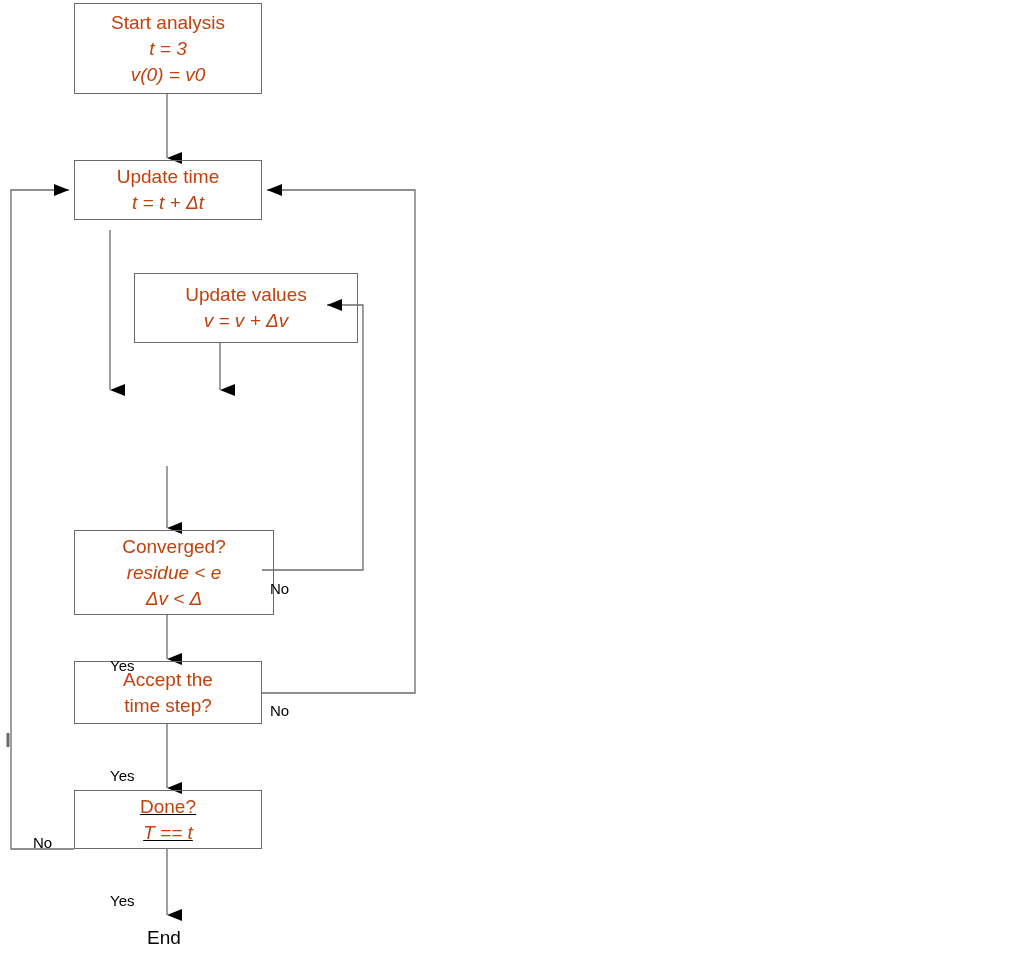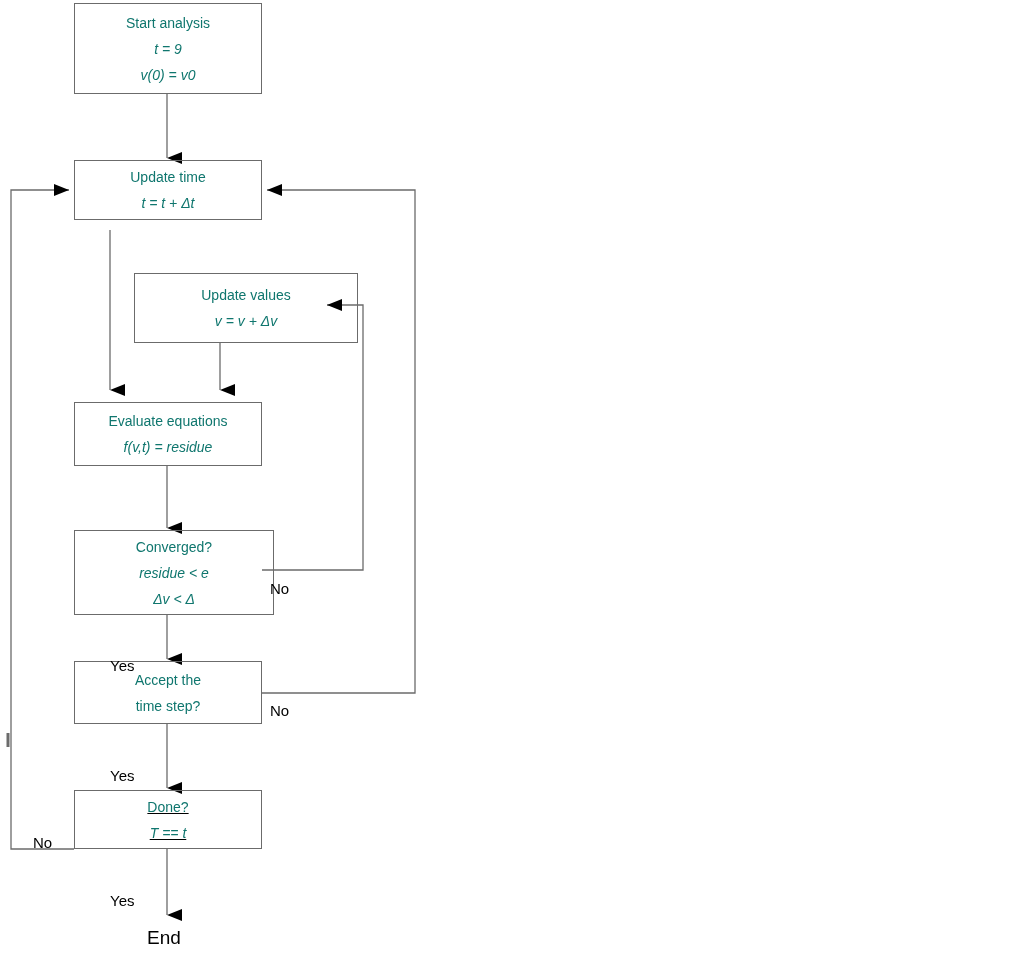--- a/index.html
+++ b/index.html
@@ -29,22 +29,22 @@
     box-sizing: border-box;
     border: 1px solid #6b6b6b;
     background: transparent;
     display: flex;
     flex-direction: column;
     align-items: center;
     justify-content: center;
     text-align: center;
   }
   .node-line {
-    font-size: 14px;
-    color: #0f766e;
+    font-size: 19px;
+    color: #c2410c;
     line-height: 26px;
     white-space: nowrap;
   }
   .node-line.italic {
     font-style: italic;
   }
   .edge-label {
     position: absolute;
     font-size: 15px;
     color: #000000;
@@ -98,38 +98,34 @@
       <path d="M262,693 L415,693 L415,190 L267,190" marker-end="url(#arrowLeft)"></path>
 
       <path d="M74,849 L11,849 L11,190 L69,190" marker-end="url(#arrowRight)"></path>
 
       <path d="M8,733 L8,747" stroke-width="3"></path>
     </g>
   </svg>
 
   <div class="node-box" style="left:74px; top:3px; width:188px; height:91px;">
     <div class="node-line">Start analysis</div>
-    <div class="node-line italic">t = 9</div>
+    <div class="node-line italic">t = 3</div>
     <div class="node-line italic">v(0) = v0</div>
   </div>
 
   <div class="node-box" style="left:74px; top:160px; width:188px; height:60px;">
     <div class="node-line">Update time</div>
     <div class="node-line italic">t = t +  Δt</div>
   </div>
 
   <div class="node-box" style="left:134px; top:273px; width:224px; height:70px;">
     <div class="node-line">Update values</div>
     <div class="node-line italic">v = v +  Δv</div>
   </div>
 
-  <div class="node-box" style="left:74px; top:402px; width:188px; height:64px;">
-    <div class="node-line">Evaluate equations</div>
-    <div class="node-line italic">f(v,t) = residue</div>
-  </div>
 
   <div class="node-box" style="left:74px; top:530px; width:200px; height:85px;">
     <div class="node-line">Converged?</div>
     <div class="node-line italic">residue &lt;  e</div>
     <div class="node-line italic">Δv  &lt;  Δ</div>
   </div>
 
   <div class="node-box" style="left:74px; top:661px; width:188px; height:63px;justify-content:center;">
     <div class="node-line">Accept the</div>
     <div class="node-line">time step?</div>

